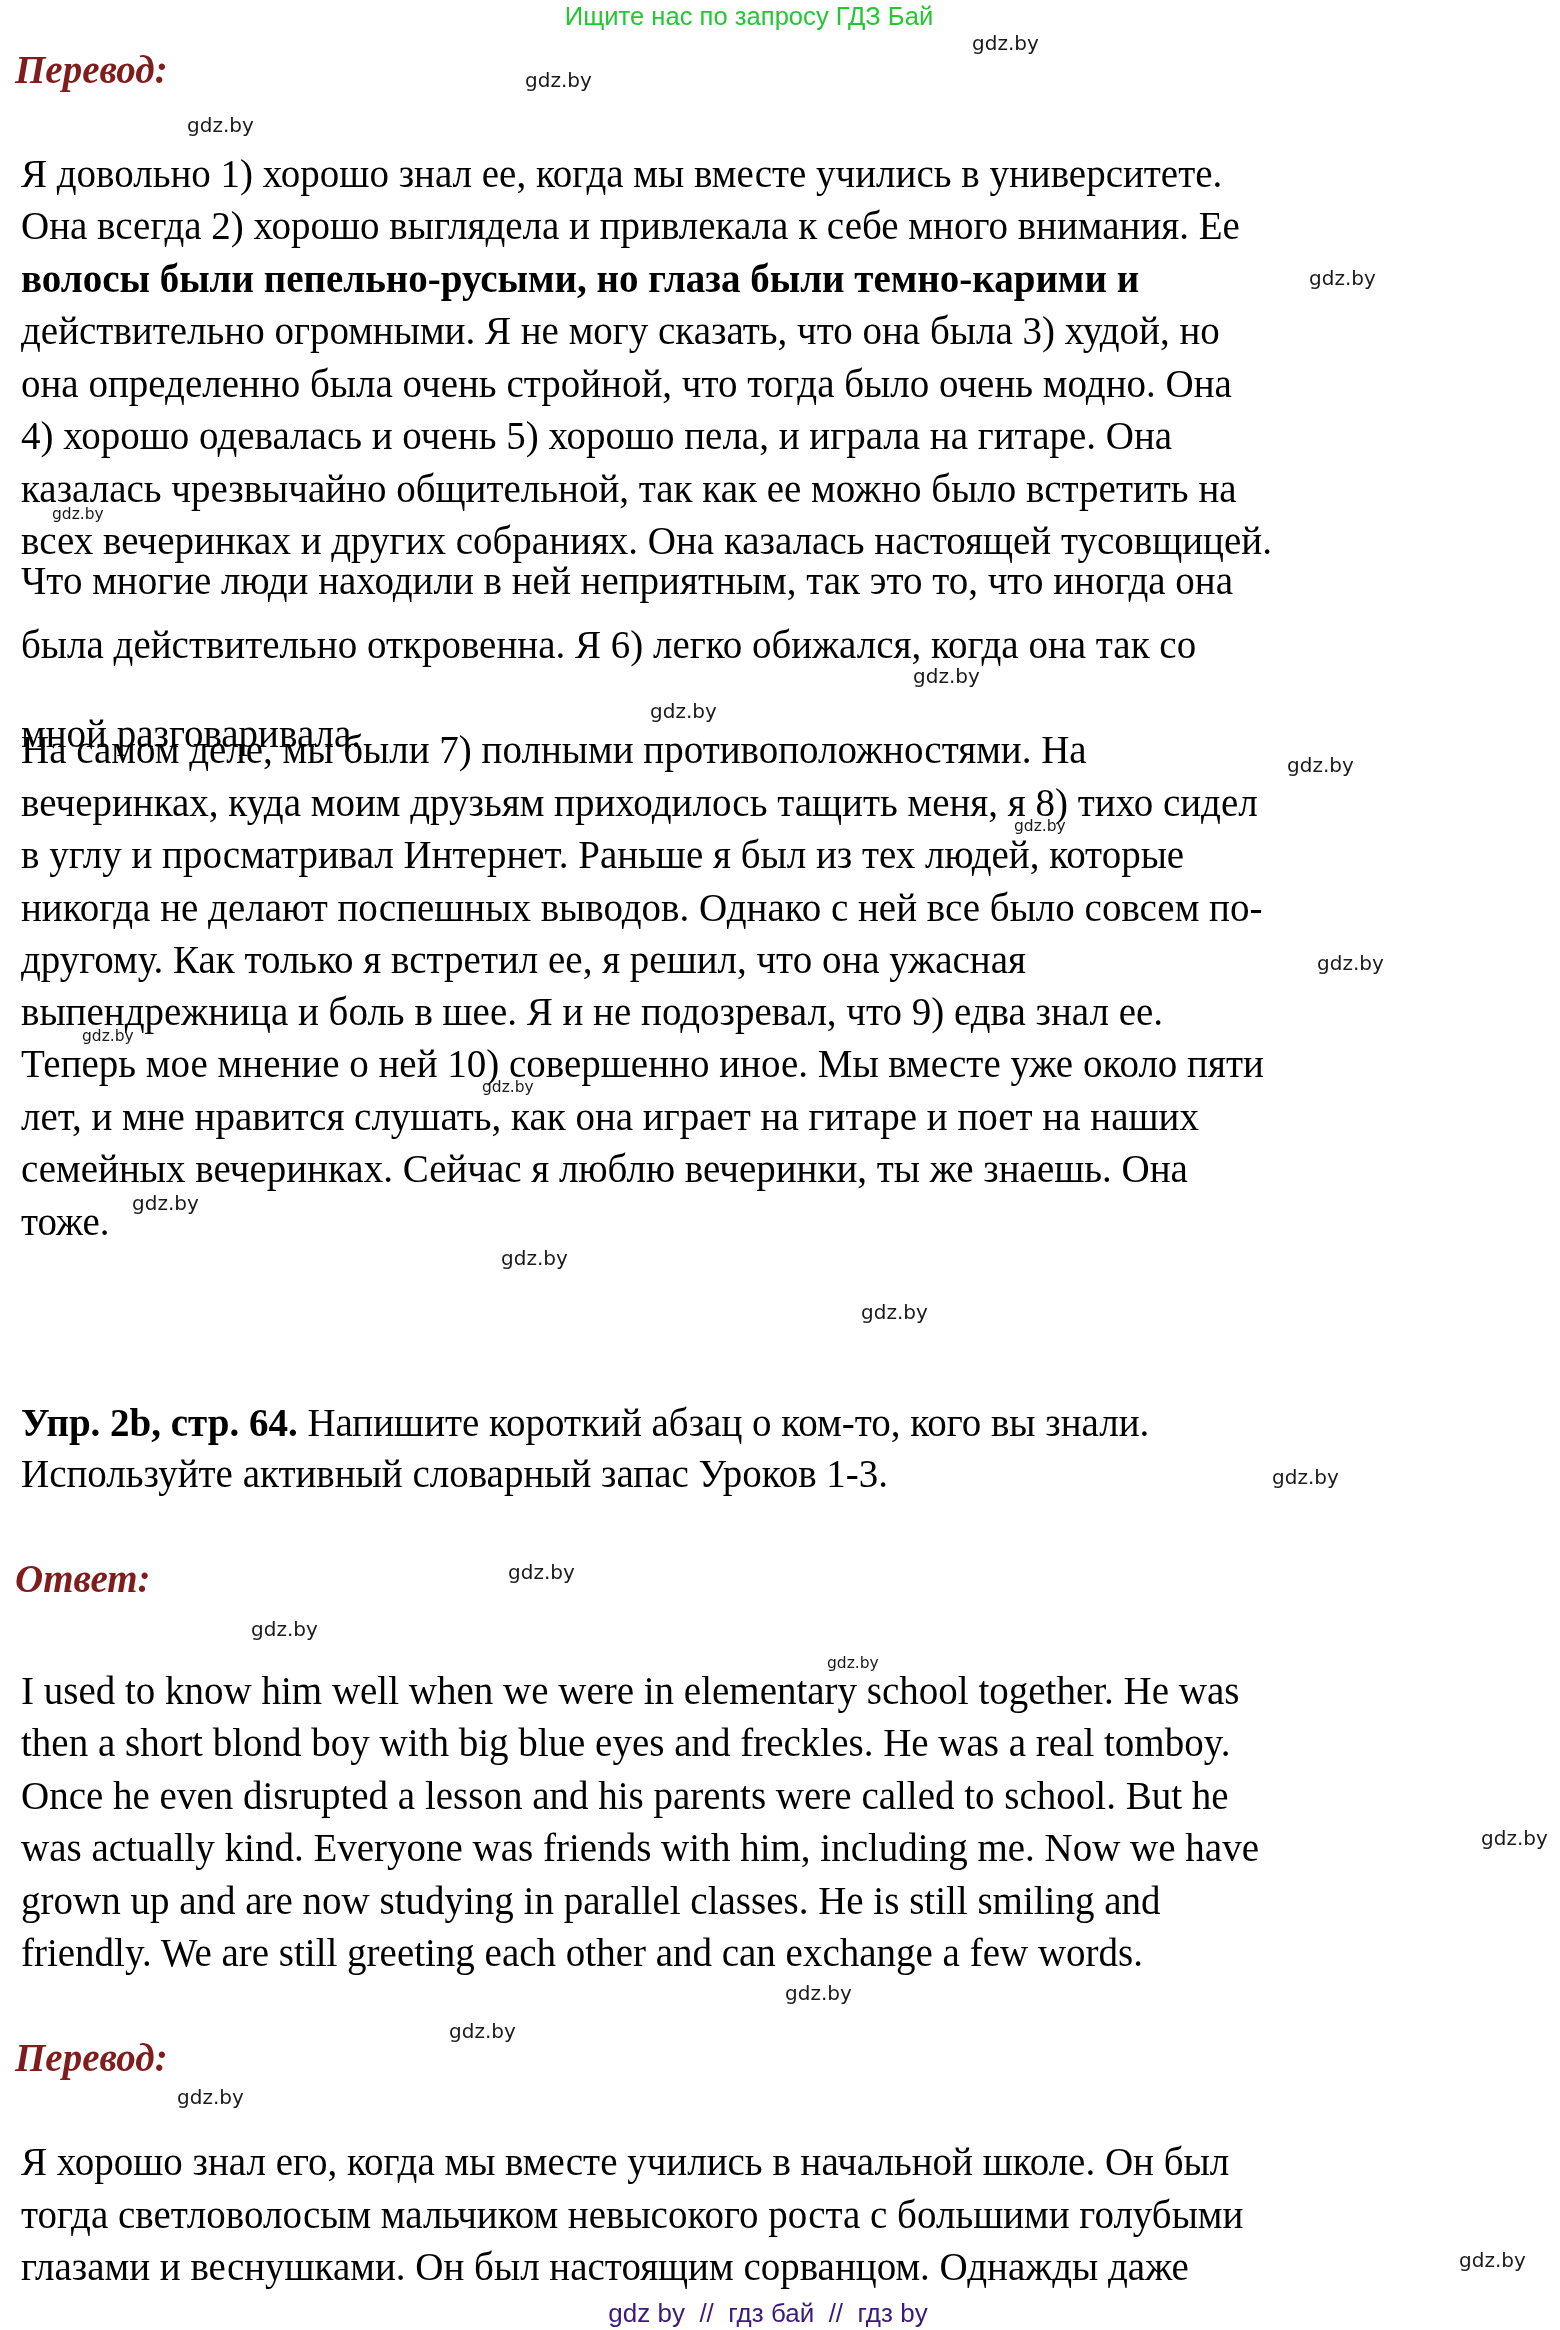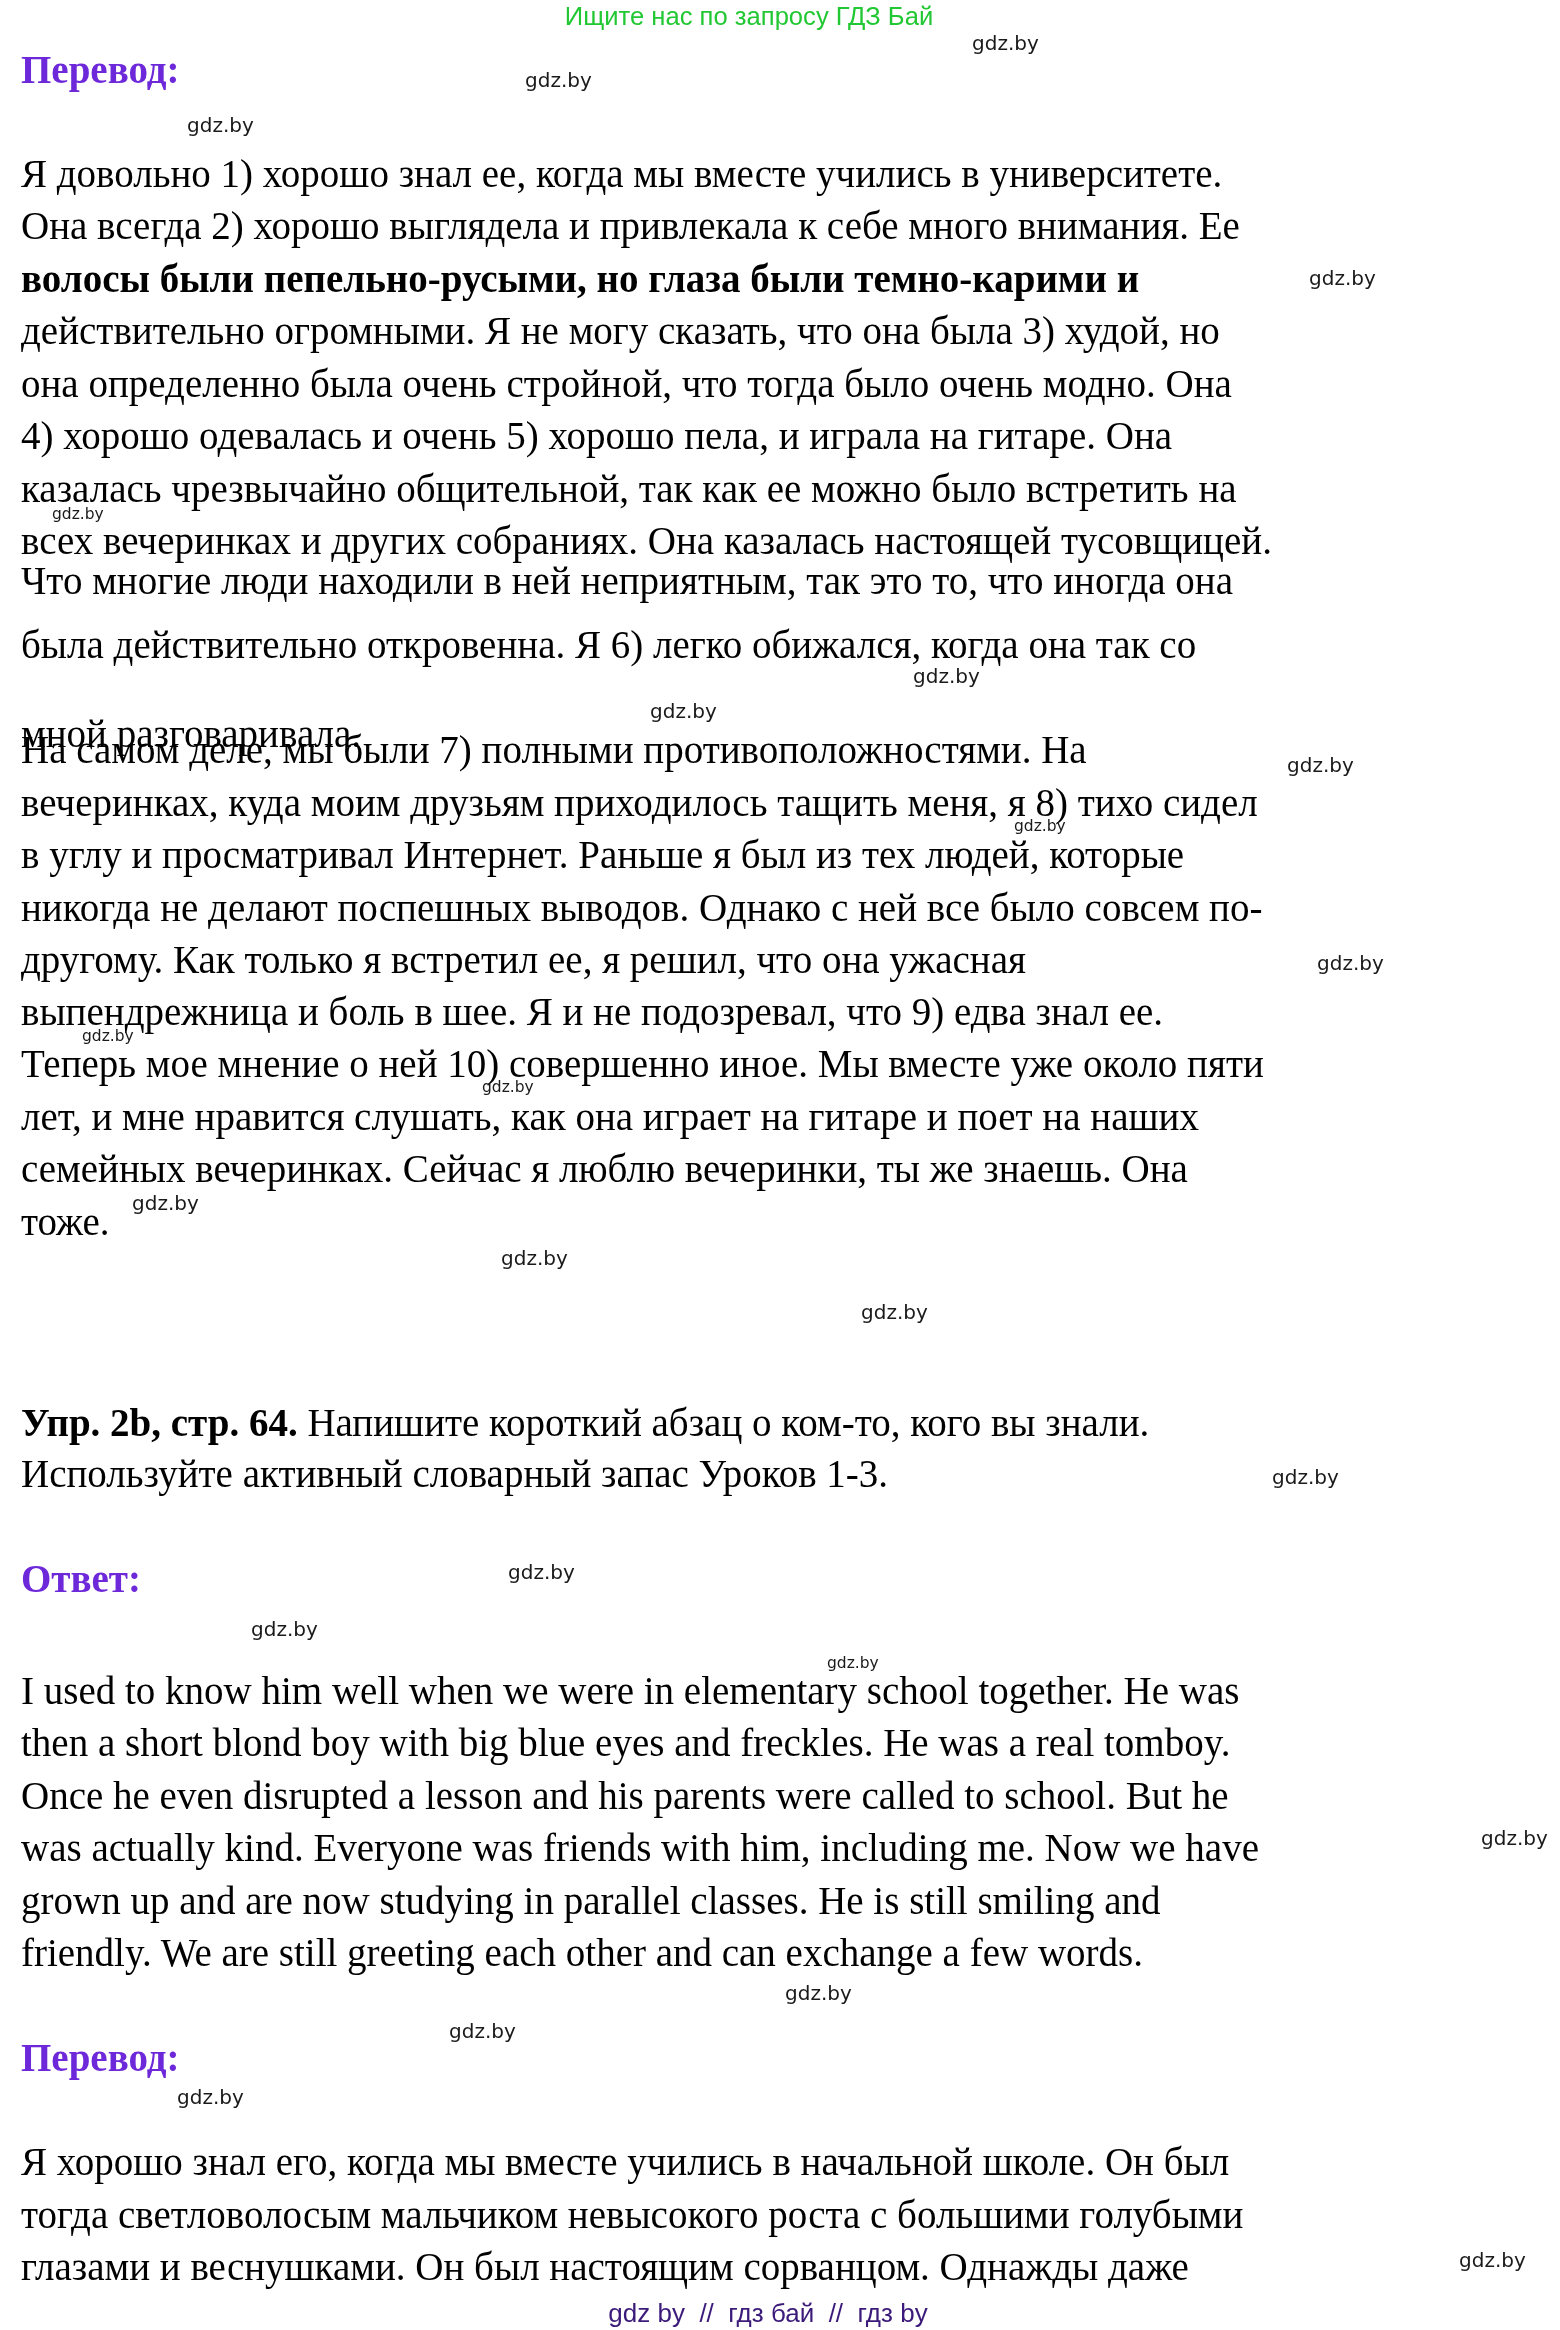--- a/index.html
+++ b/index.html
@@ -1,19 +1,19 @@
 <!DOCTYPE html>
 <html style="font-size:12.4px"><head>
 <meta charset="utf-8">
 <style>
   html, body { margin:0; padding:0; background:#ffffff; }
   body { width:1561px; height:2330px; position:relative; overflow:hidden; }
   .page { position:absolute; left:0; top:0; width:1381px; height:2330px; background:#fff; }
   .ln { position:absolute; left:21px; font-family:"Liberation Serif", serif; font-size:39px; line-height:39px; color:#000; white-space:nowrap; }
-  .hd { position:absolute; left:21px; font-family:"Liberation Serif", serif; font-size:39px; line-height:39px; font-weight:bold; color:#6d28d9; white-space:nowrap; }
+  .hd { position:absolute; left:15px; font-family:"Liberation Serif", serif; font-size:39px; line-height:39px; font-weight:bold; color:#7f1d1d; white-space:nowrap;font-style:italic; }
   .b { font-weight:bold; }
   .wm { position:absolute; font-family:"DejaVu Sans", sans-serif; font-size:20px; line-height:20px; color:#1a1a1a; white-space:nowrap; }
   .wm.sm { font-size:15.5px; line-height:15.5px; }
   .banner { position:absolute; top:1.6px; left:0; width:1498px; text-align:center; font-family:"Liberation Sans", sans-serif; font-size:25.6px; line-height:28px; white-space:nowrap; }
   .footer { position:absolute; top:2298px; left:0; width:1536px; text-align:center; font-family:"Liberation Sans", sans-serif; font-size:26px; line-height:31px; white-space:pre; }
 </style>
 </head>
 <body>
 
 <div class="page">

